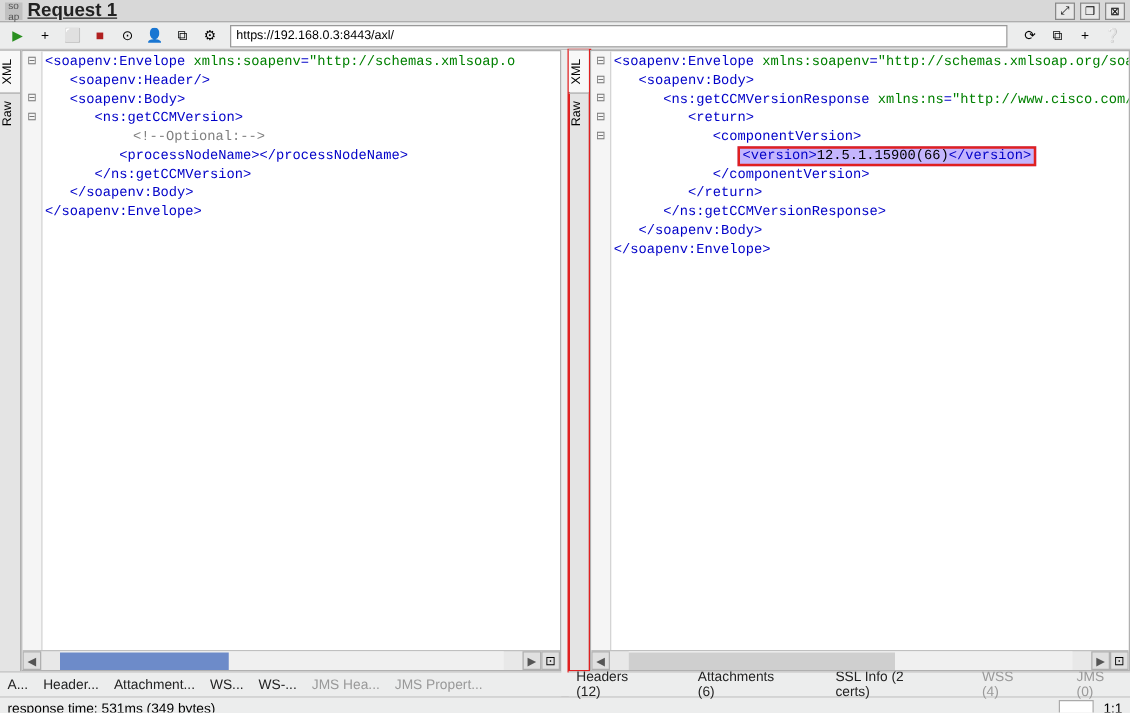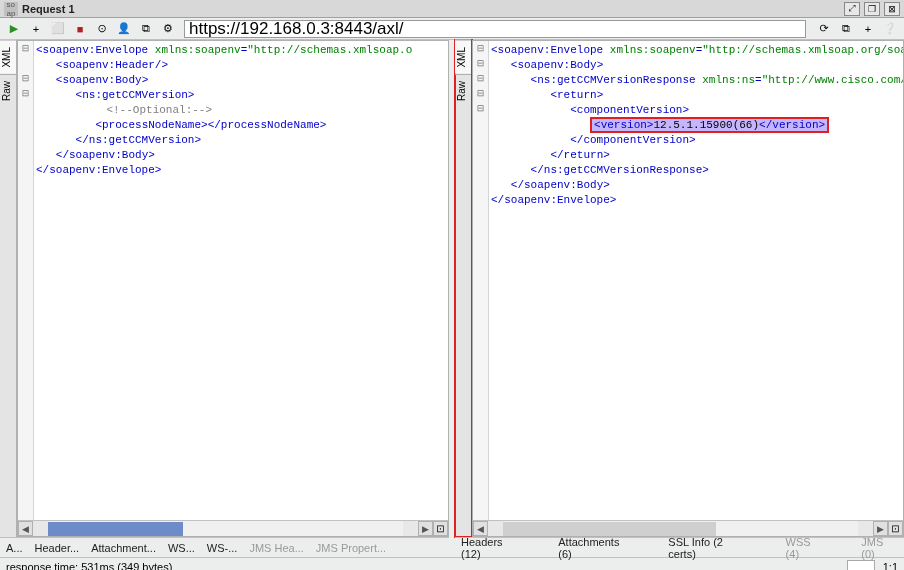--- a/index.html
+++ b/index.html
@@ -1,28 +1,28 @@
 <!DOCTYPE html>
 <html><head>
 <meta charset="utf-8">
 <style>
   * { box-sizing: border-box; margin: 0; padding: 0; }
   body { font-family: "Segoe UI", Tahoma, sans-serif; font-size: 11px; background: #eceded; width: 904px; height: 570px; overflow: hidden; }
   
   .titlebar { height: 18px; background: #d8d8d8; border-bottom: 1px solid #a0a0a0; display: flex; align-items: center; padding: 6px 4px; }
   .title-icon { width: 14px; height: 14px; background: #c0c0c0; margin-right: 4px; font-size: 8px; display:flex; align-items:center; justify-content:center; color:#555;}
-  .title-text { font-weight: bold; font-size: 11px; color: #222; flex: 1; }
+  .title-text { font-weight: bold; font-size: 15px; color: #222; flex: 1; text-decoration: underline; }
   .title-controls { display: flex; gap: 4px; }
   .title-btn { width: 16px; height: 14px; border: 1px solid #888; background: #e8e8e8; display: flex; align-items: center; justify-content: center; font-size: 9px; cursor: pointer; }
   
   .toolbar { height: 22px; background: #eceded; border-bottom: 1px solid #c0c0c0; display: flex; align-items: center; padding: 0 4px; gap: 2px; }
   .tb-btn { width: 20px; height: 18px; display: flex; align-items: center; justify-content: center; cursor: pointer; font-size: 11px; border: 1px solid transparent; }
   .play-icon { color: #2a9020; font-size: 11px; }
   .stop-icon { color: #b02020; font-size: 11px; }
-  .url-input { flex: 1; height: 18px; border: 1px solid #999; padding: 0 4px; font-size: 17px; background: #fff; margin-left: 4px; }
+  .url-input { flex: 1; height: 18px; border: 1px solid #999; padding: 0 4px; font-size: 10px; background: #fff; margin-left: 4px; }
   .right-tools { display: flex; gap: 2px; margin-left: 6px; }
   
   .main-area { display: flex; height: 497px; }
   .panel { flex: 1; display: flex; min-width: 0; }
   .splitter { width: 6px; background: #eceded; cursor: col-resize; }
   
   .side-tabs { width: 17px; background: #e4e4e4; border-right: 1px solid #b0b0b0; display: flex; flex-direction: column; }
   .side-tab { writing-mode: vertical-rl; transform: rotate(180deg); padding: 6px 1px; font-size: 10px; text-align: center; border-bottom: 1px solid #b0b0b0; cursor: pointer; }
   .side-tab.active { background: #f8f8f8; }
   .response-side-highlight .side-tabs { outline: 2px solid #e02020; outline-offset: -1px; }

